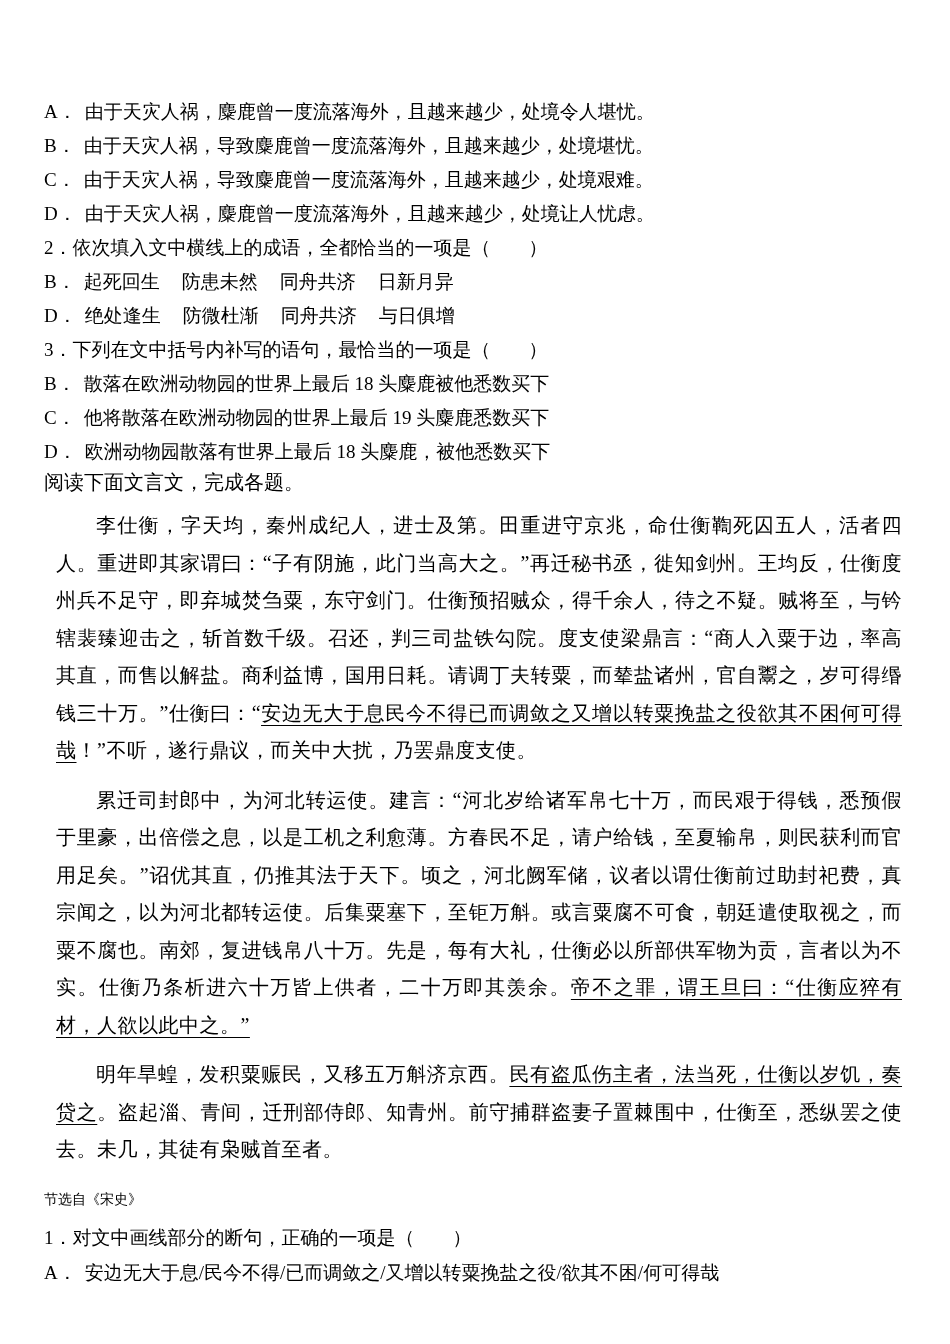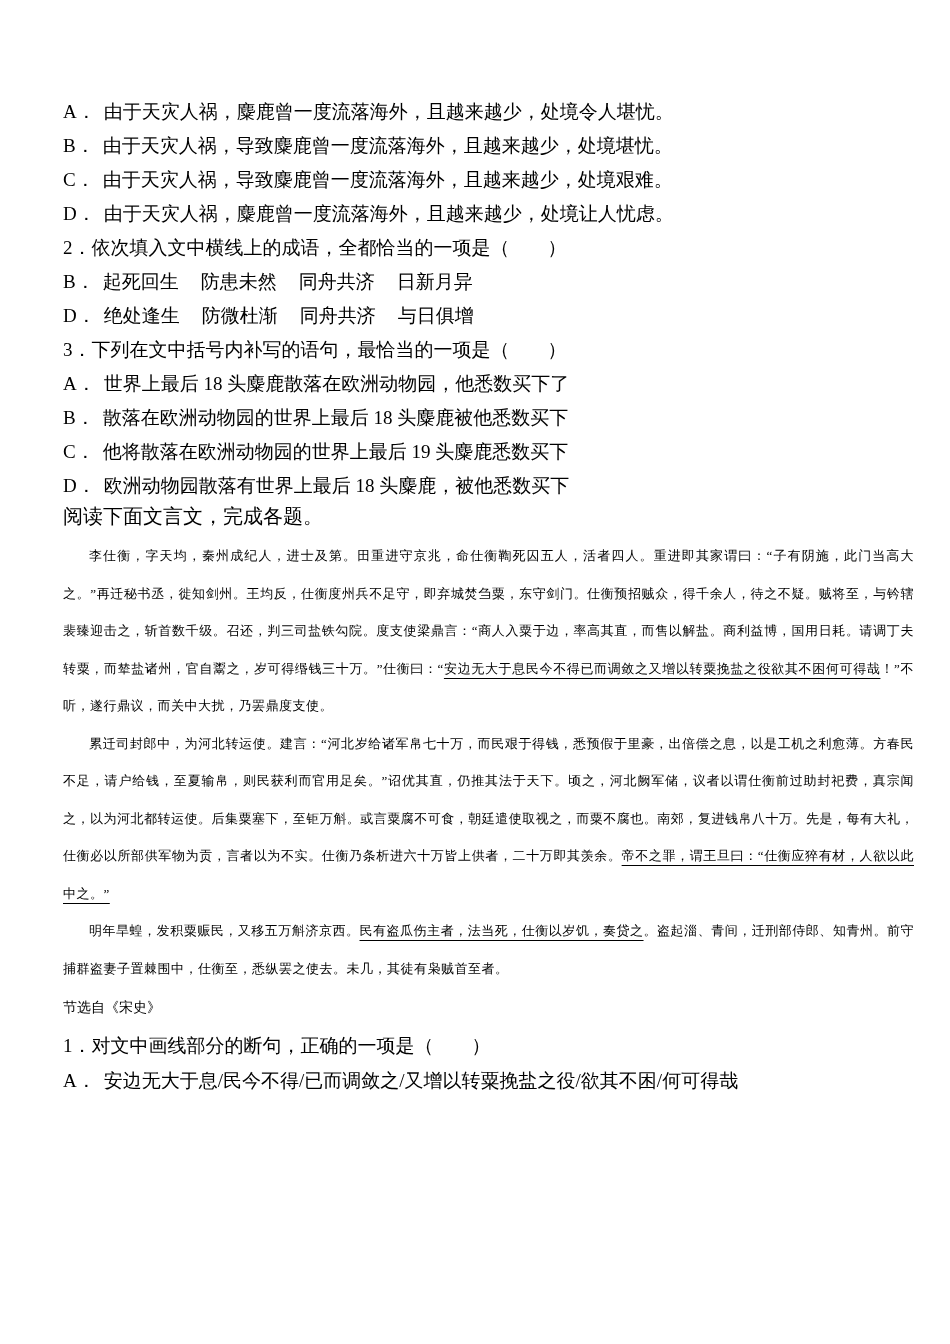--- a/index.html
+++ b/index.html
@@ -5,21 +5,20 @@
   html,body{margin:0;padding:0;background:#ffffff;}
   .page{
     position:relative;
     width:950px;
     height:1344px;
     background:#ffffff;
     color:#000;
     font-family:"Liberation Serif","DejaVu Serif",serif;
     overflow:hidden;
     box-sizing:border-box;
-    padding-left:19px;
   }
   .content{
     box-sizing:border-box;
     padding:95px 36px 0 44px;
   }
   .line{
     font-size:19px;
     line-height:34px;
     white-space:nowrap;
     overflow:hidden;
@@ -31,22 +30,22 @@
     font-weight:bold;
     line-height:32px;
     margin-top:2px;
   }
   .instruction{
     font-size:20px;
     line-height:26px;
   }
   .passage{margin-top:8px;}
   .passage p{
-    margin:0;
-    font-size:13px;
+    margin:12px;
+    font-size:20px;
     line-height:37.5px;
     text-align:justify;
     text-indent:2em;
     letter-spacing:0.5px;
   }
   .passage .u{
     text-decoration:underline;
     text-underline-offset:5px;
     text-decoration-thickness:1px;
   }
@@ -72,21 +71,20 @@
       </div>
 
     <div class="line">2．依次填入文中横线上的成语，全都恰当的一项是（　　）</div>
     <div id="q2-options">
         <div class="line"><span class="label">B．</span><span class="idiom">起死回生</span><span class="idiom">防患未然</span><span class="idiom">同舟共济</span><span class="idiom" style="margin-right: 0px;">日新月异</span></div>
         <div class="line"><span class="label">D．</span><span class="idiom">绝处逢生</span><span class="idiom">防微杜渐</span><span class="idiom">同舟共济</span><span class="idiom" style="margin-right: 0px;">与日俱增</span></div>
       </div>
 
     <div class="line">3．下列在文中括号内补写的语句，最恰当的一项是（　　）</div>
     <div id="q3-options">
-        <div class="line"><span class="label">A．</span><span>世界上最后 18 头麋鹿散落在欧洲动物园，他悉数买下了</span></div>
         <div class="line"><span class="label">B．</span><span>散落在欧洲动物园的世界上最后 18 头麋鹿被他悉数买下</span></div>
         <div class="line"><span class="label">C．</span><span>他将散落在欧洲动物园的世界上最后 19 头麋鹿悉数买下</span></div>
         <div class="line"><span class="label">D．</span><span>欧洲动物园散落有世界上最后 18 头麋鹿，被他悉数买下</span></div>
       </div>
 
     <div class="instruction">阅读下面文言文，完成各题。</div>
 
     <div class="passage" id="classical-passage">
         <p><span>李仕衡，字天均，秦州成纪人，进士及第。田重进守京兆，命仕衡鞫死囚五人，活者四人。重进即其家谓曰：“子有阴施，此门当高大之。”再迁秘书丞，徙知剑州。王均反，仕衡度州兵不足守，即弃城焚刍粟，东守剑门。仕衡预招贼众，得千余人，待之不疑。贼将至，与钤辖裴臻迎击之，斩首数千级。召还，判三司盐铁勾院。度支使梁鼎言：“商人入粟于边，率高其直，而售以解盐。商利益博，国用日耗。请调丁夫转粟，而辇盐诸州，官自鬻之，岁可得缗钱三十万。”仕衡曰：“</span><span class="u">安边无大于息民今不得已而调敛之又增以转粟挽盐之役欲其不困何可得哉</span><span>！”不听，遂行鼎议，而关中大扰，乃罢鼎度支使。</span></p>
         <p><span>累迁司封郎中，为河北转运使。建言：“河北岁给诸军帛七十万，而民艰于得钱，悉预假于里豪，出倍偿之息，以是工机之利愈薄。方春民不足，请户给钱，至夏输帛，则民获利而官用足矣。”诏优其直，仍推其法于天下。顷之，河北阙军储，议者以谓仕衡前过助封祀费，真宗闻之，以为河北都转运使。后集粟塞下，至钜万斛。或言粟腐不可食，朝廷遣使取视之，而粟不腐也。南郊，复进钱帛八十万。先是，每有大礼，仕衡必以所部供军物为贡，言者以为不实。仕衡乃条析进六十万皆上供者，二十万即其羡余。</span><span class="u">帝不之罪，谓王旦曰：“仕衡应猝有材，人欲以此中之。”</span></p>

